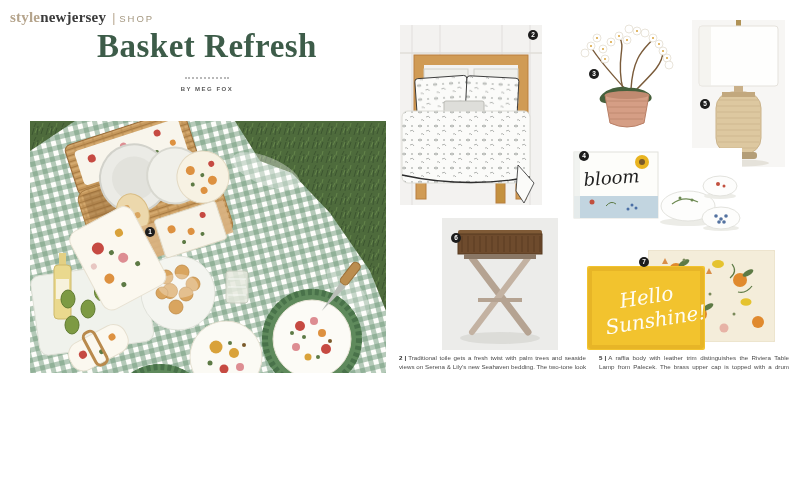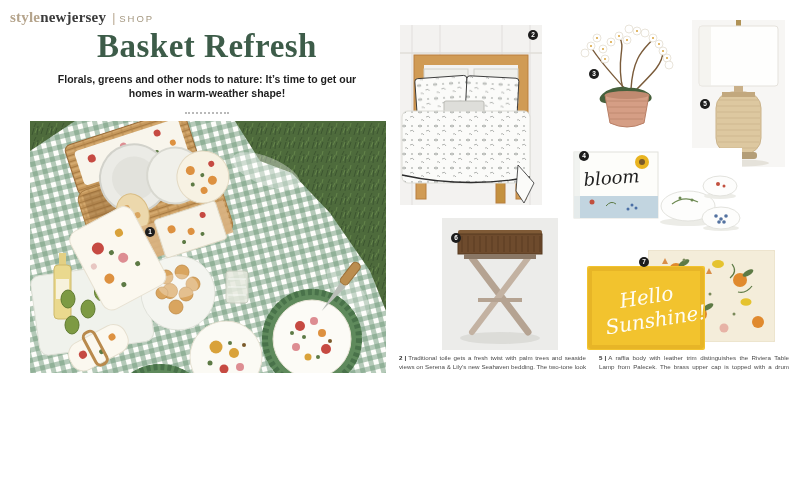--- a/index.html
+++ b/index.html
@@ -56,21 +56,20 @@
 <body>
 
 <div class="page">
 
   <div class="masthead">
     <span class="mh-style">style</span><span class="mh-nj">newjersey</span><span class="mh-div">|</span><span class="mh-shop">SHOP</span>
   </div>
 
   <div class="title-block">
     <h1 class="page-title">Basket Refresh</h1>
-    <div class="subtitle">Florals, greens and other nods to nature: It’s time to get our homes in warm-weather shape!</div>
     <div><span class="dotted-rule"></span></div>
     <div class="byline">BY MEG FOX</div>
   </div>
 
   <div class="photo">
     <svg width="356" height="298" viewBox="0 0 356 298">
       <defs>
         <pattern id="gingham" width="10" height="10" patternUnits="userSpaceOnUse" patternTransform="rotate(-14)">
           <rect width="10" height="10" fill="#fdfdfa"></rect>
           <rect width="5" height="10" fill="#6d9878" opacity="0.5"></rect>

